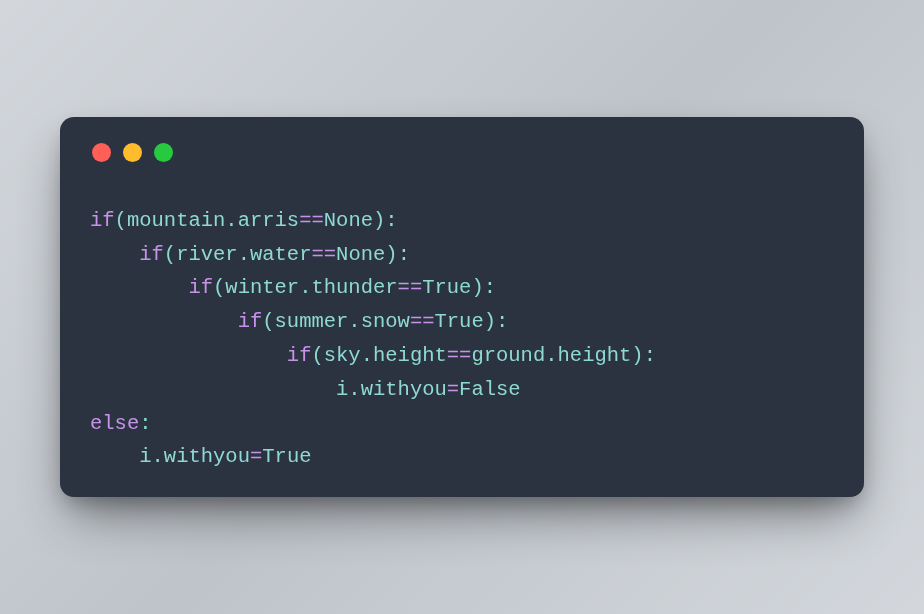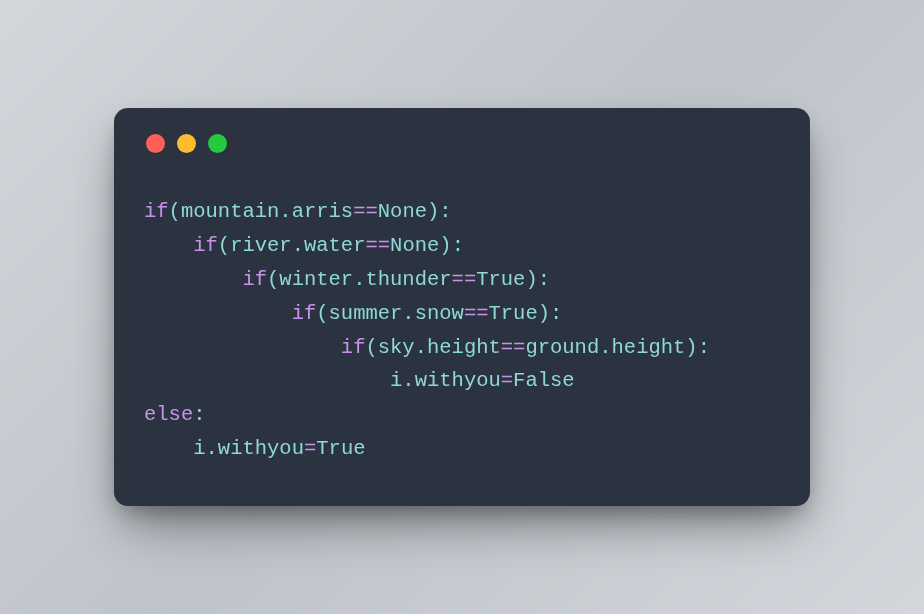--- a/index.html
+++ b/index.html
@@ -6,25 +6,25 @@
   body {
     width: 924px;
     height: 614px;
     background: linear-gradient(135deg, #d3d7dc 0%, #bfc4ca 50%, #d3d7dc 100%);
     display: flex;
     align-items: center;
     justify-content: center;
     font-family: ui-monospace, SFMono-Regular, "SF Mono", Menlo, Consolas, "Liberation Mono", monospace;
   }
   .window {
-    width: 696px;
+    width: 804px;
     background: #2b3340;
     border-radius: 14px;
     box-shadow: 0 25px 50px -10px rgba(0,0,0,0.45), 0 10px 20px -5px rgba(0,0,0,0.25);
-    padding: 26px 30px 40px 30px;
+    padding: 26px 30px 23px 30px;
   }
   .traffic-lights {
     display: flex;
     gap: 12px;
     margin-bottom: 42px;
     margin-left: 2px;
   }
   .dot {
     width: 19px;
     height: 19px;

